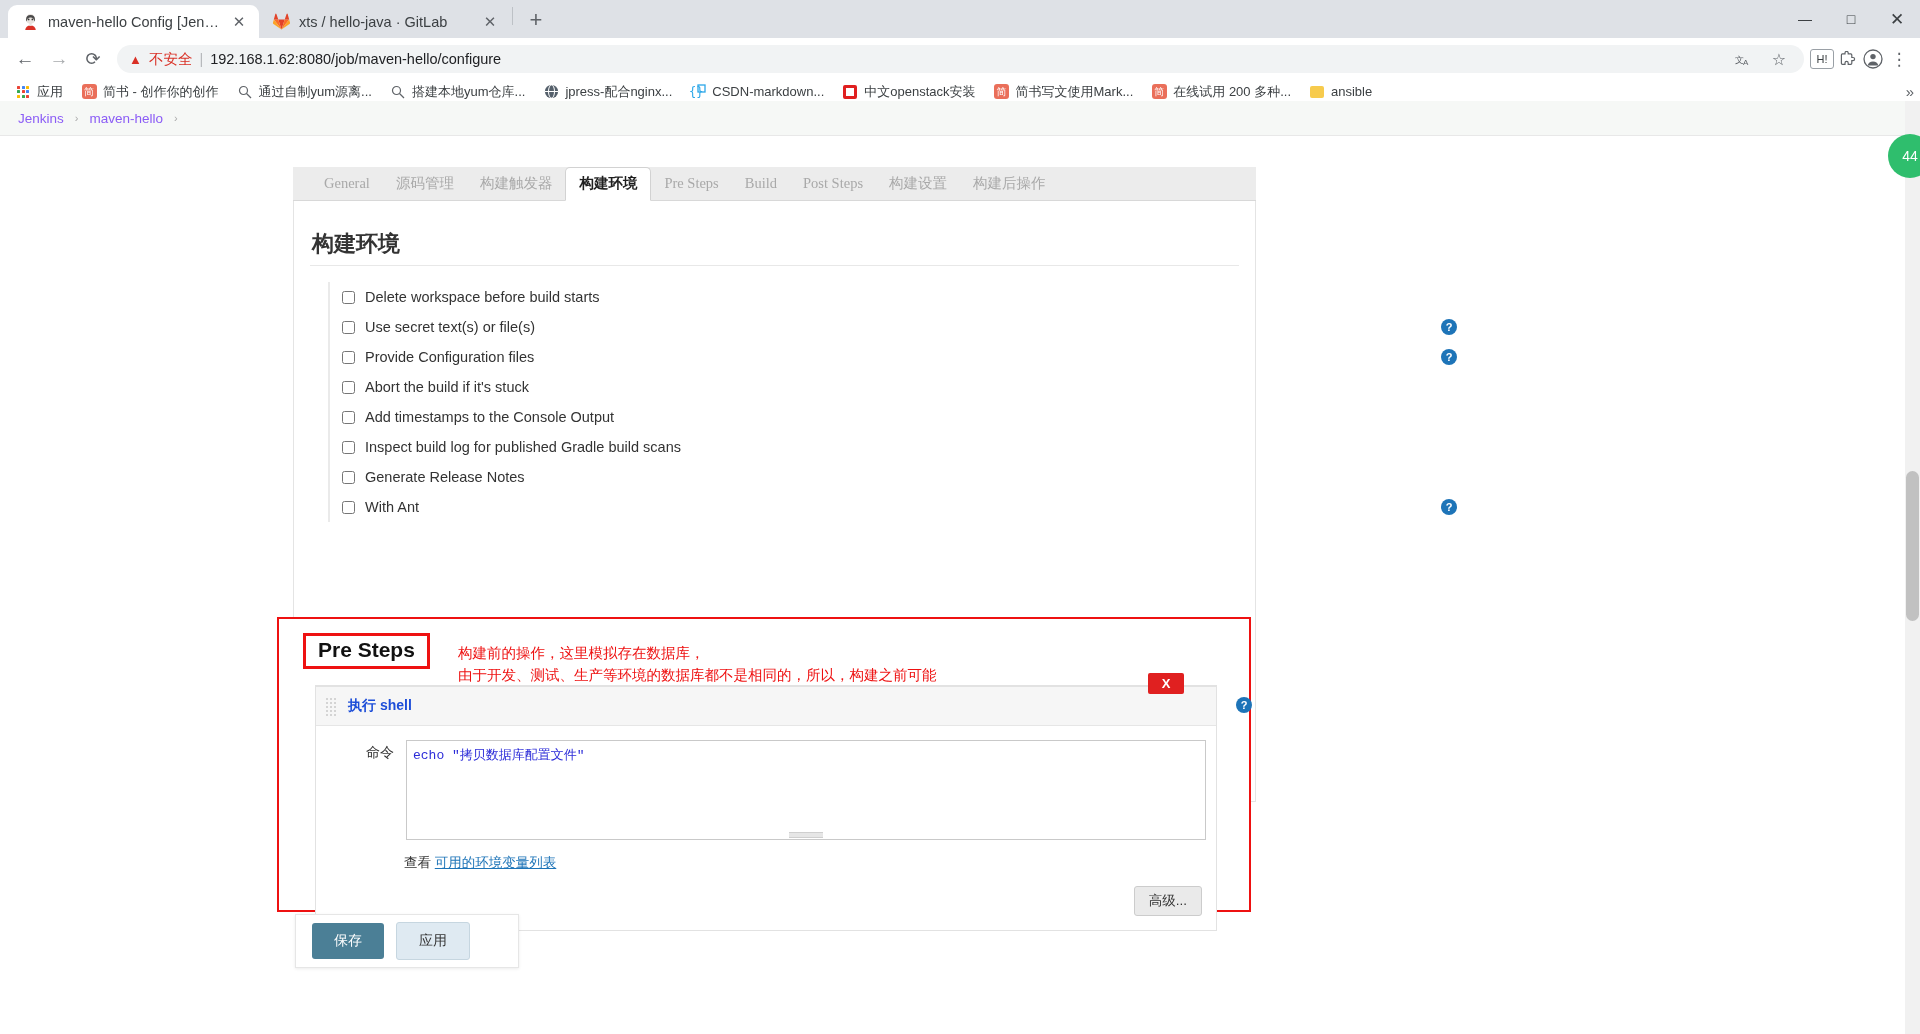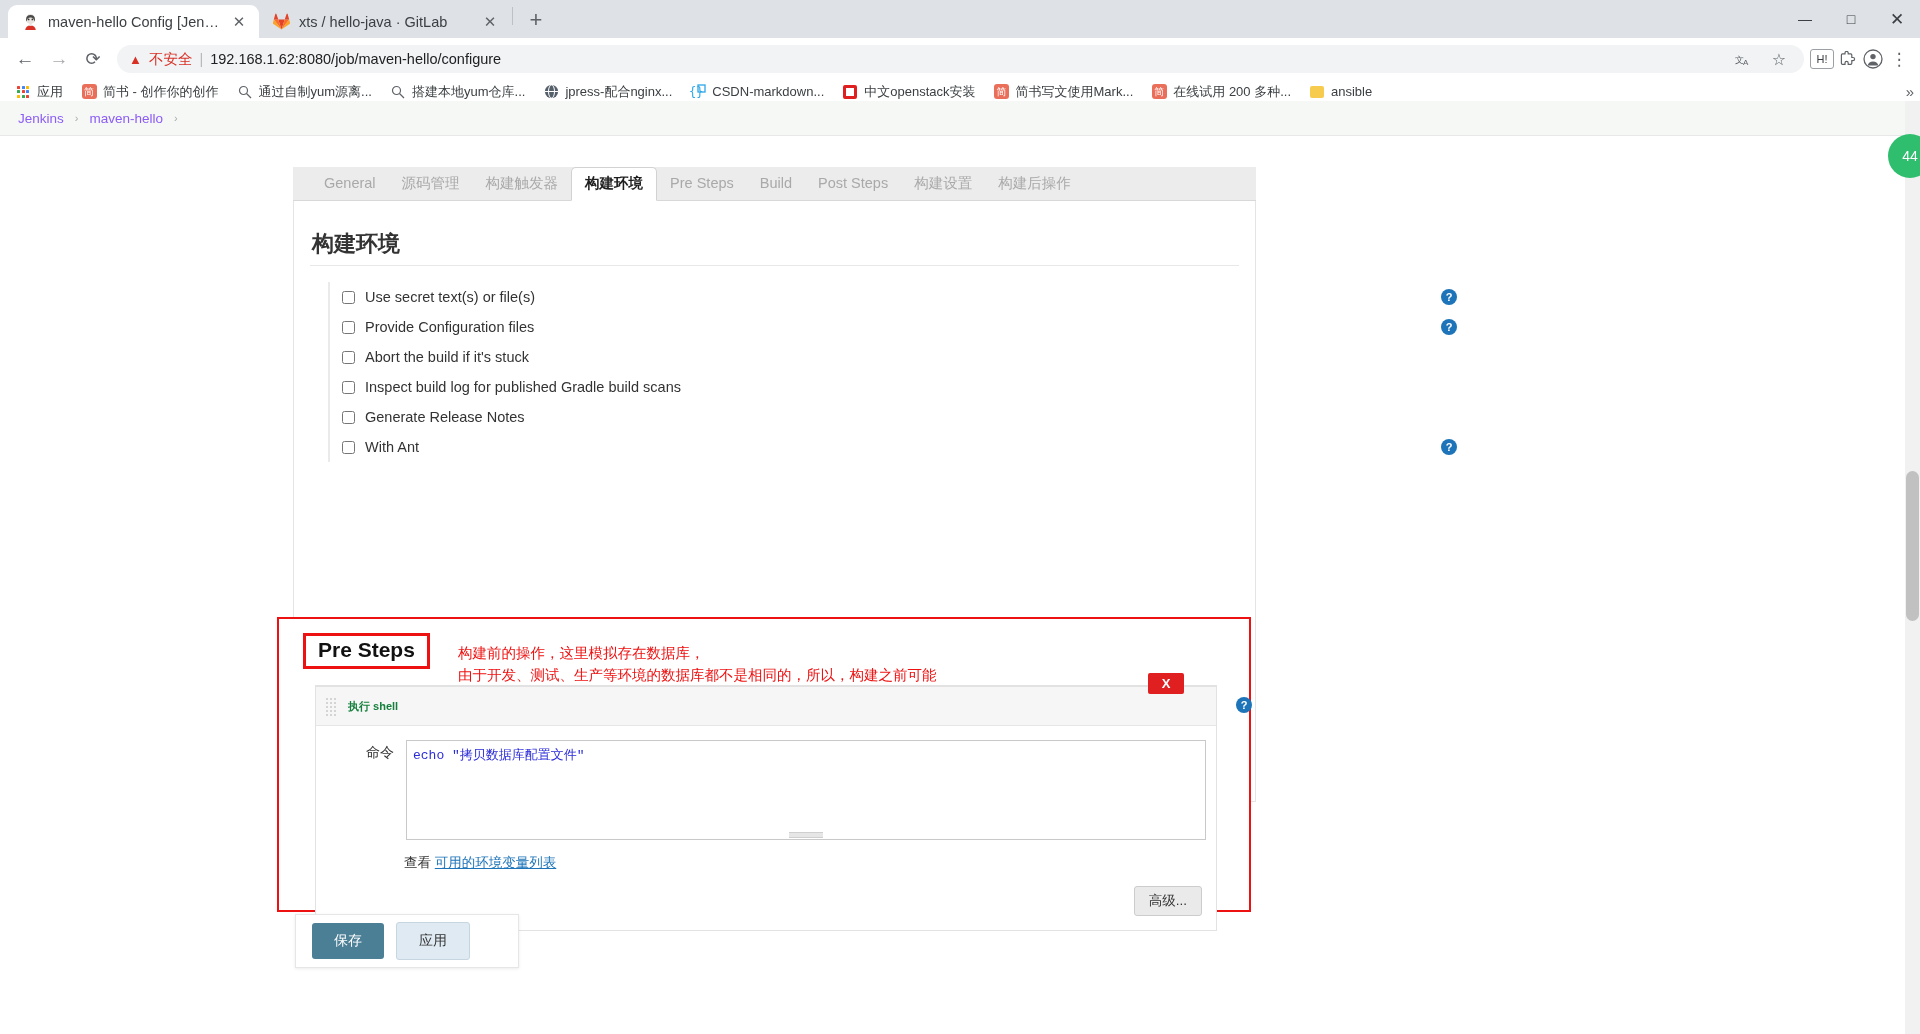--- a/index.html
+++ b/index.html
@@ -55,21 +55,21 @@
   .foldericon{width:14px;height:12px;background:#f7cb4d;border-radius:2px;}
 
   
   .page{position:absolute;left:0;top:101px;width:1920px;height:933px;background:#ffffff;overflow:hidden;}
   .breadcrumbbar{height:34px;background:#f6f8f6;border-bottom:1px solid #e8e8e8;display:flex;align-items:center;padding-left:18px;font-size:13.5px;color:#333;}
   .crumb{color:#8b5cf6;}
   .crumb-sep{color:#aaa;margin:0 11px;font-size:11px;}
 
   .content-wrap{position:relative;width:1920px;height:899px;background:#fff;}
   .config-col{position:absolute;left:293px;top:31px;width:963px;}
-  .tabbar{display:flex;align-items:flex-end;background:#ececec;height:33px;border-bottom:1px solid #d8d8d8;padding-left:18px;}
+  .tabbar{display:flex;align-items:flex-end;background:#ececec;height:33px;border-bottom:1px solid #d8d8d8;padding-left:18px;font-family:Liberation Serif, serif;}
   .ctab{
     font-size:14.5px;color:#a9a9a9;padding:0 13px;height:33px;line-height:33px;white-space:nowrap;
   }
   .ctab.active{
     background:#ffffff;color:#1f1f1f;font-weight:bold;border:1px solid #d2d2d2;border-bottom:1px solid #ffffff;
     border-radius:5px 5px 0 0;height:32px;line-height:31px;margin-bottom:-1px;
   }
   .panel{background:#fff;border-left:1px solid #e4e4e4;border-right:1px solid #e4e4e4;border-bottom:1px solid #e4e4e4;padding:0 0 0 0;min-height:600px;}
   .section-title{font-size:22px;font-weight:bold;color:#333;padding:28px 0 6px 18px;border-bottom:1px solid #e8e8e8;margin:0 16px 0 16px;padding-left:2px;}
   .sec-inner{padding:16px 20px 0 34px;}
@@ -90,21 +90,21 @@
   }
   .annot{color:#ee1111;font-size:14.5px;line-height:1.55;white-space:pre;margin-top:9px;}
 
   .shellblock{
     position:absolute;left:36px;top:66px;width:900px;background:#fff;
     border:1px solid #e2e2e2;border-top:2px solid #e2e2e2;
   }
   .shellhead{display:flex;align-items:center;height:38px;background:#f6f6f6;border-bottom:1px solid #e6e6e6;padding-left:10px;position:relative;}
   .draghandle{width:12px;height:16px;opacity:.55;display:grid;grid-template-columns:repeat(3,3px);grid-template-rows:repeat(5,3px);gap:1px;margin-right:10px;}
   .draghandle i{background:#b9b9b9;width:2px;height:2px;display:block;}
-  .shelltitle{font-size:11px;font-weight:bold;color:#15803d;}
+  .shelltitle{font-size:14px;font-weight:bold;color:#1d4ed8;}
   .xbtn{position:absolute;right:32px;top:-14px;width:36px;height:21px;background:#e02020;color:#fff;font-size:13px;font-weight:bold;display:flex;align-items:center;justify-content:center;border-radius:2px;}
   .shellhelp{position:absolute;right:-36px;top:10px;width:16px;height:16px;border-radius:50%;background:#1d74b8;color:#fff;font-size:11px;font-weight:bold;display:flex;align-items:center;justify-content:center;}
   .cmdrow{display:flex;padding:14px 10px 8px 0;}
   .cmdlabel{width:78px;text-align:right;font-size:14px;color:#333;padding-top:4px;padding-right:12px;flex:0 0 78px;}
   .cmdbox{
     flex:1 1 auto;height:100px;border:1px solid #c9c9c9;background:#fff;
     font-family:"Liberation Mono","DejaVu Sans Mono",monospace;font-size:13px;color:#2b2bd8;
     padding:5px 6px;position:relative;box-sizing:border-box;
   }
   .cmdbox .grip{position:absolute;bottom:1px;left:50%;transform:translateX(-50%);width:34px;height:4px;background:#e6e6e6;border-top:1px solid #cfcfcf;border-bottom:1px solid #cfcfcf;}
@@ -320,31 +320,39 @@
           <div class="ctab">构建设置</div>
           <div class="ctab">构建后操作</div>
         </div>
 
         <div class="panel">
           <div class="section-title">构建环境</div>
 
           <div class="sec-inner">
             <div class="optrow">
               <input type="checkbox" style="">
+              <span class="optlabel">Delete workspace before build starts</span>
+            </div>
+            <div class="optrow">
+              <input type="checkbox" style="">
               <span class="optlabel">Use secret text(s) or file(s)</span>
               <span class="helpq">?</span>
             </div>
             <div class="optrow">
               <input type="checkbox" style="">
               <span class="optlabel">Provide Configuration files</span>
               <span class="helpq">?</span>
             </div>
             <div class="optrow">
               <input type="checkbox" style="">
               <span class="optlabel">Abort the build if it's stuck</span>
+            </div>
+            <div class="optrow">
+              <input type="checkbox" style="">
+              <span class="optlabel">Add timestamps to the Console Output</span>
             </div>
             <div class="optrow">
               <input type="checkbox" style="">
               <span class="optlabel">Inspect build log for published Gradle build scans</span>
             </div>
             <div class="optrow">
               <input type="checkbox" style="">
               <span class="optlabel">Generate Release Notes</span>
             </div>
             <div class="optrow">

